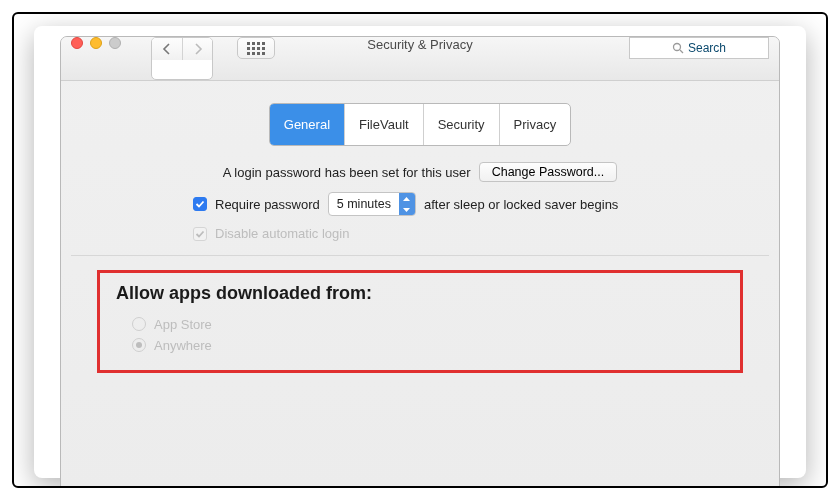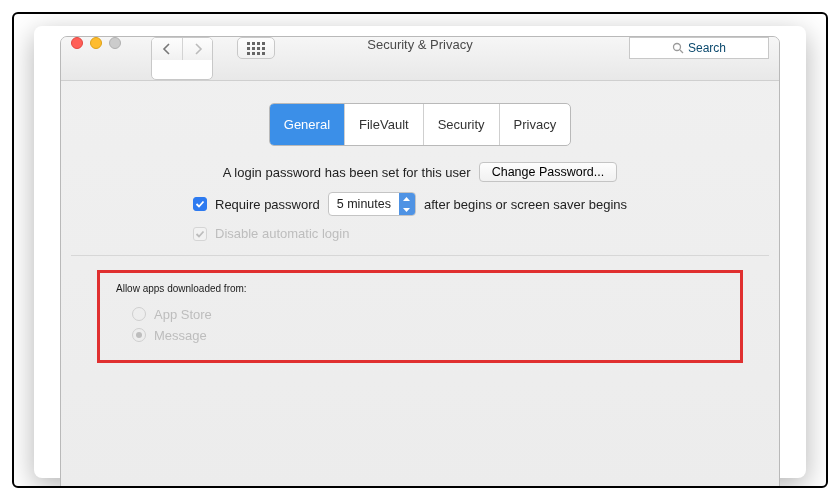--- a/index.html
+++ b/index.html
@@ -96,21 +96,21 @@
   .checkbox.disabled.checked { background:#f2f2f2; }
   .checkbox.disabled.checked svg path { stroke:#bdbdbd !important; }
   .checkbox.disabled.checked svg { display:block; }
   .dimtext { color:#bdbdbd; }
   hr.sep { border:none; border-top:1px solid #d7d7d7; margin: 14px 10px 0 10px; }
   .allow-box {
     margin: 14px 36px 0 36px;
     border: 3px solid #e03030;
     padding: 10px 16px 14px 16px;
   }
-  .allow-title { font-size:10px; color:#1a1a1a; margin-bottom:10px; }
+  .allow-title { font-size:18px; color:#1a1a1a; margin-bottom:10px;font-weight:bold; }
   .radio-row { display:flex; gap:8px; padding:3px 0 3px 16px; }
   .radio { width:14px; height:14px; border:1px solid #cfcfcf; border-radius:50%; display:inline-flex; align-items:center; justify-content:center; flex-shrink:0; }
   .radio.selected::after { content:""; width:6px; height:6px; background:#bdbdbd; border-radius:50%; }
   
   .chev { width:10px; height:12px; }
   .grid-icon { display:grid; grid-template-columns:repeat(4,3px); grid-template-rows:repeat(3,3px); gap:2px; }
   .grid-icon span { background:#666; }
 </style>
 </head>
 <body>
@@ -193,21 +193,21 @@
                   <path d="M0 4 L3.5 0 L7 4 Z" fill="#fff"></path>
                 </svg>
               </span>
             <span>
                 <svg viewBox="0 0 7 4">
                   <path d="M0 0 L3.5 4 L7 0 Z" fill="#fff"></path>
                 </svg>
               </span>
           </span>
         </span>
-        <span>after begins or screen saver begins</span>
+        <span>after sleep or locked saver begins</span>
       </div>
 
 
       <div class="row indent">
         <span class="checkbox disabled checked">
           <svg viewBox="0 0 10 10">
               <path d="M1.5 5 L4 7.5 L8.5 2.5" fill="none" stroke="#bdbdbd" stroke-width="1.8"></path>
             </svg>
         </span>
         <span class="dimtext">Disable automatic login</span>
@@ -217,18 +217,18 @@
     <hr class="sep">
 
     <div class="allow-box">
       <div class="allow-title">Allow apps downloaded from:</div>
       <div class="radio-row">
         <span class="radio"></span>
         <span class="dimtext">App Store</span>
       </div>
       <div class="radio-row">
         <span class="radio selected"></span>
-        <span class="dimtext">Message</span>
+        <span class="dimtext">Anywhere</span>
       </div>
     </div>
 
   </div>
 </div>
 
 </body></html>

